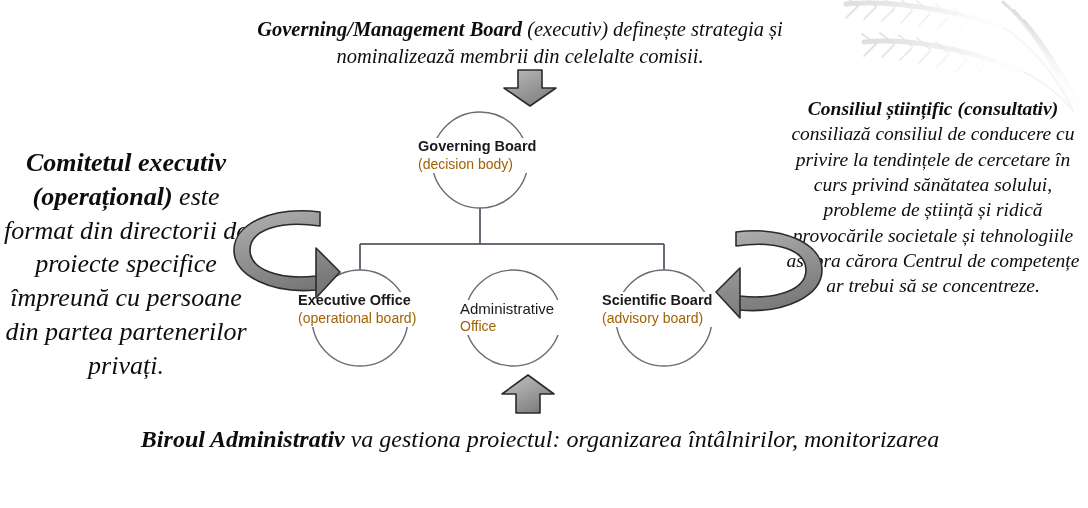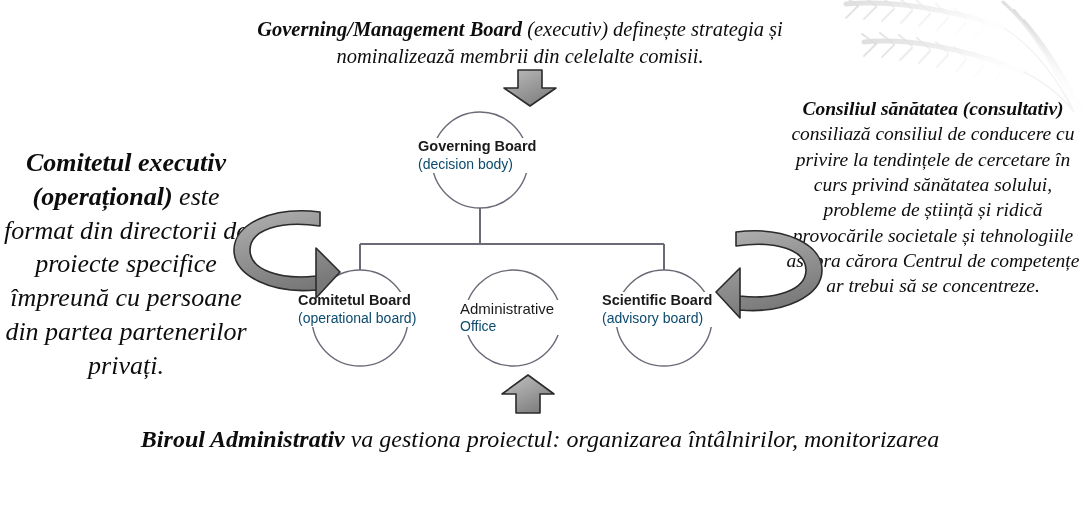--- a/index.html
+++ b/index.html
@@ -87,21 +87,21 @@
     display: block;
     font-weight: bold;
     font-size: 14.5px;
     white-space: nowrap;
   }
   .node-title.regular { font-weight: normal; font-size: 15px; }
   .node-sub {
     display: block;
     font-weight: normal;
     font-size: 14px;
-    color: #0c4a6e;
+    color: #a16207;
     white-space: nowrap;
   }
 
   #label-governing  { left: 138px; top: 38px;  width: 124px; }
   #label-executive  { left: 18px;  top: 192px; width: 126px; }
   #label-admin      { left: 180px; top: 200px; width: 106px; }
   #label-scientific { left: 322px; top: 192px; width: 124px; }
 
   
   .arrow { position: absolute; }
@@ -156,21 +156,21 @@
 
   <div class="caption" id="caption-top">
     <b>Governing/Management Board</b><span> (executiv) definește strategia și nominalizează membrii din celelalte comisii.</span>
   </div>
 
   <div class="caption" id="caption-left">
     <b>Comitetul executiv (operațional)</b><span> este format din directorii de proiecte specifice împreună cu persoane din partea partenerilor privați.</span>
   </div>
 
   <div class="caption" id="caption-right">
-    <b>Consiliul sănătatea (consultativ)</b><span> consiliază consiliul de conducere cu privire la tendințele de cercetare în curs privind sănătatea solului, probleme de știință și ridică provocările societale și tehnologiile asupra cărora Centrul de competențe ar trebui să se concentreze.</span>
+    <b>Consiliul științific (consultativ)</b><span> consiliază consiliul de conducere cu privire la tendințele de cercetare în curs privind sănătatea solului, probleme de știință și ridică provocările societale și tehnologiile asupra cărora Centrul de competențe ar trebui să se concentreze.</span>
   </div>
 
   <div class="caption" id="caption-bottom">
     <b>Biroul Administrativ</b><span> va gestiona proiectul: organizarea întâlnirilor, monitorizarea activităților, a livrabilelor, managementul CDI, raportarea financiară către Comisia Europeană etc.</span>
   </div>
 
   <div id="orgchart">
     <svg width="500" height="310" viewBox="0 0 500 310">
       <g stroke="#6b6b78" fill="none" stroke-width="1.4">
 
@@ -187,21 +187,21 @@
         <path d="M384 144 L384 170"></path>
       </g>
     </svg>
 
     <div class="node-label" id="label-governing">
       <span class="node-title">Governing Board</span>
       <span class="node-sub">(decision body)</span>
     </div>
 
     <div class="node-label" id="label-executive">
-      <span class="node-title">Comitetul Board</span>
+      <span class="node-title">Executive Office</span>
       <span class="node-sub">(operational board)</span>
     </div>
 
     <div class="node-label" id="label-scientific">
       <span class="node-title">Scientific Board</span>
       <span class="node-sub">(advisory board)</span>
     </div>
 
     <div class="node-label" id="label-admin">
       <span class="node-title regular">Administrative</span>

